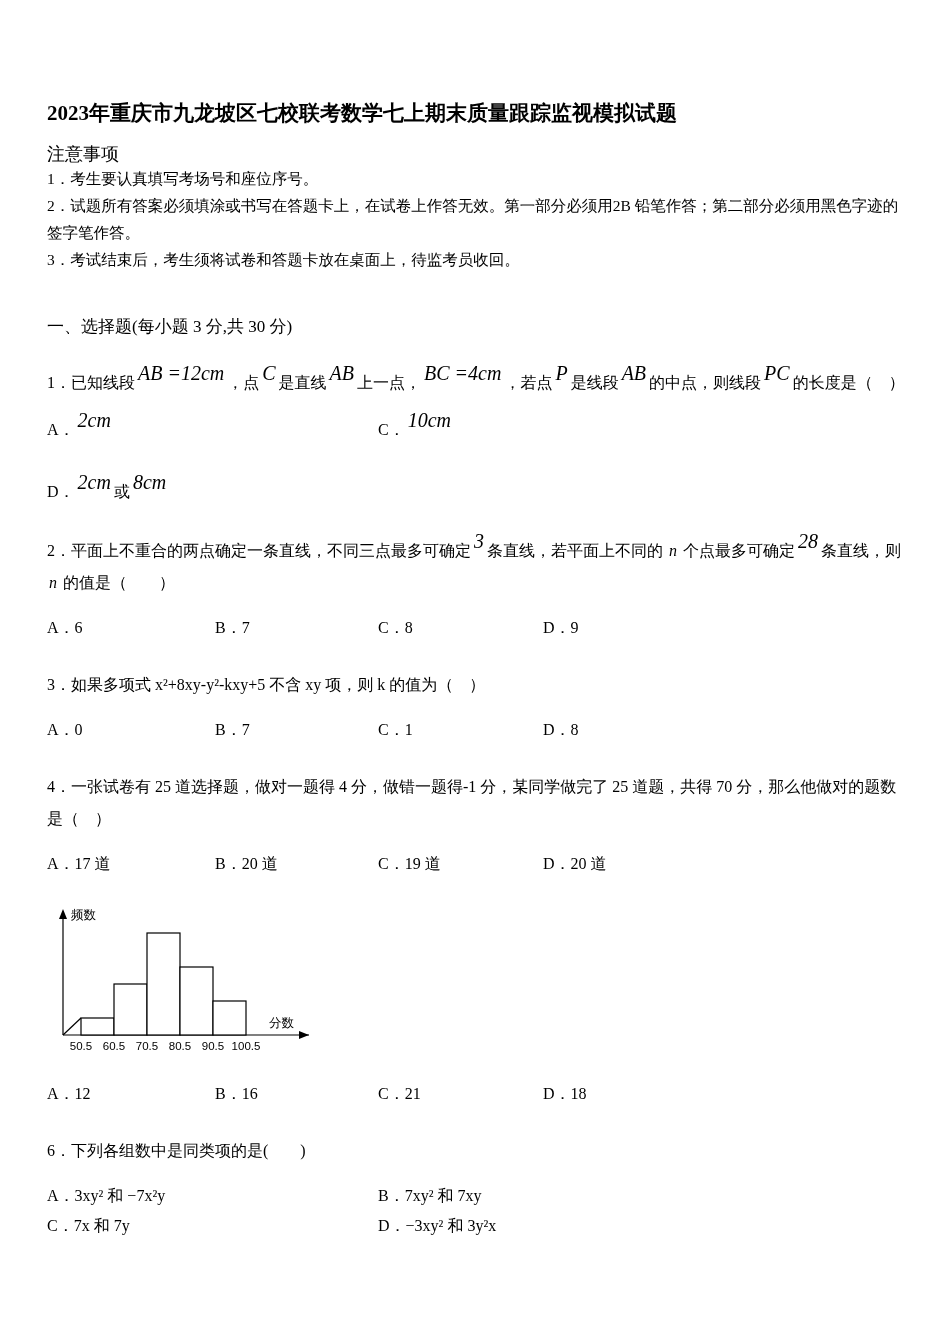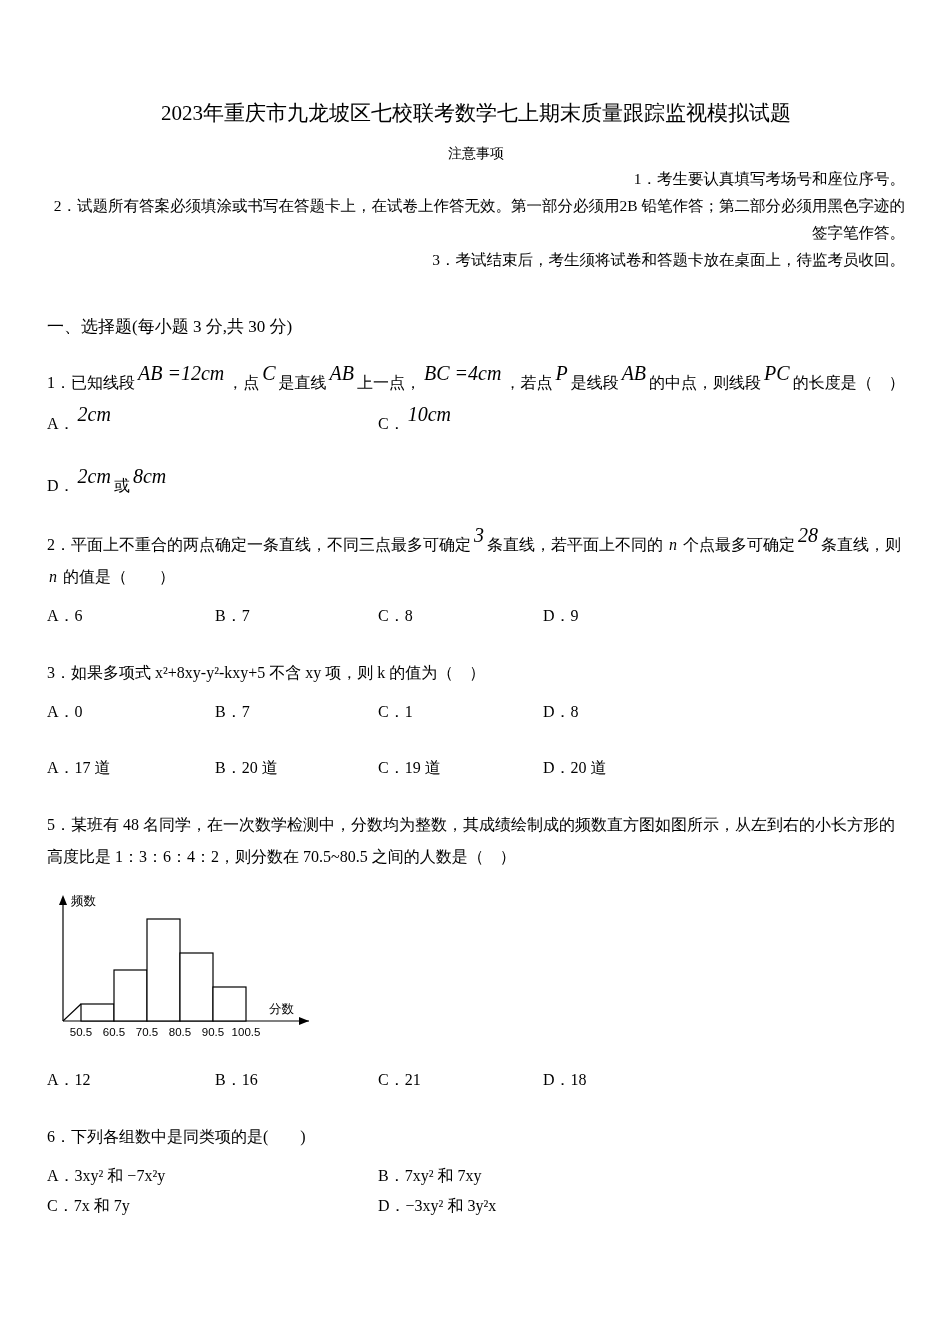--- a/index.html
+++ b/index.html
@@ -7,46 +7,45 @@
     html, body { margin: 0; padding: 0; background: #ffffff; }
     body {
       width: 950px;
       min-height: 1344px;
       color: #000;
       font-family: "Liberation Serif", serif;
     }
     .page { padding: 100px 45px 60px 47px; }
 
     .title {
-      text-align: center;
       font-size: 21px;
-      font-weight: normal;
+      font-weight: bold;
       margin: 0 0 16px 0;
       line-height: 1.3;
     }
 
-    .notice-heading { font-size: 14px; line-height: 22px; text-align: center; }
-    .notice-item { font-size: 15.5px; line-height: 27px; text-align: right; }
+    .notice-heading { font-size: 18px; line-height: 22px; }
+    .notice-item { font-size: 15.5px; line-height: 27px; }
 
     .section-heading { font-size: 17px; margin: 42px 0 6px 0; line-height: 1.4; }
 
     .question { margin-top: 26px; }
     .stem { font-size: 16px; line-height: 32px; }
 
     .run-text { font-style: normal; }
     .run-sup {
       font-style: italic;
       position: relative;
       top: -8px;
       margin: 0 3px;
       font-size: 20px;
     }
     .run-var { font-style: italic; margin: 0 2px; }
 
-    .options { font-size: 16px; margin-top: 8px; }
+    .options { font-size: 16px; margin-top: 14px; }
     .options4 {
       display: grid;
       grid-template-columns: 168px 163px 165px 1fr;
     }
     .options2 {
       display: grid;
       grid-template-columns: 331px 1fr;
       row-gap: 30px;
     }
     .opt { line-height: 30px; white-space: nowrap; }
@@ -104,30 +103,30 @@
     <div class="stem">3．如果多项式 x²+8xy-y²-kxy+5 不含 xy 项，则 k 的值为（　）</div>
     <div class="options options4">
       <div class="opt">A．0</div>
       <div class="opt">B．7</div>
       <div class="opt">C．1</div>
       <div class="opt">D．8</div>
     </div>
   </div>
 
   <div class="question">
+    <div class="stem">4．一张试卷有 25 道选择题，做对一题得 4 分，做错一题得-1 分，某同学做完了 25 道题，共得 70 分，那么他做对的题数是（　）</div>
     <div class="options options4">
       <div class="opt">A．17 道</div>
       <div class="opt">B．20 道</div>
       <div class="opt">C．19 道</div>
       <div class="opt">D．20 道</div>
     </div>
   </div>
 
   <div class="question">
-    <div class="stem">5．某班有 48 名同学，在一次数学检测中，分数均为整数，其成绩绘制成的频数直方图如图所示，从左到右的小长方形的高度比是 1：3：6：4：2，则分数在 70.5~80.5 之间的人数是（　）</div>
 
     <figure class="hist">
       <svg id="histogram-svg" width="280" height="158" viewBox="0 0 280 158">
 
         <line class="axis" x1="16" y1="130" x2="16" y2="8"></line>
         <polygon class="arrow" points="12,14 16,4 20,14"></polygon>
 
         <line class="axis" x1="16" y1="130" x2="262" y2="130"></line>
         <polygon class="arrow" points="252,126 262,130 252,134"></polygon>
 

